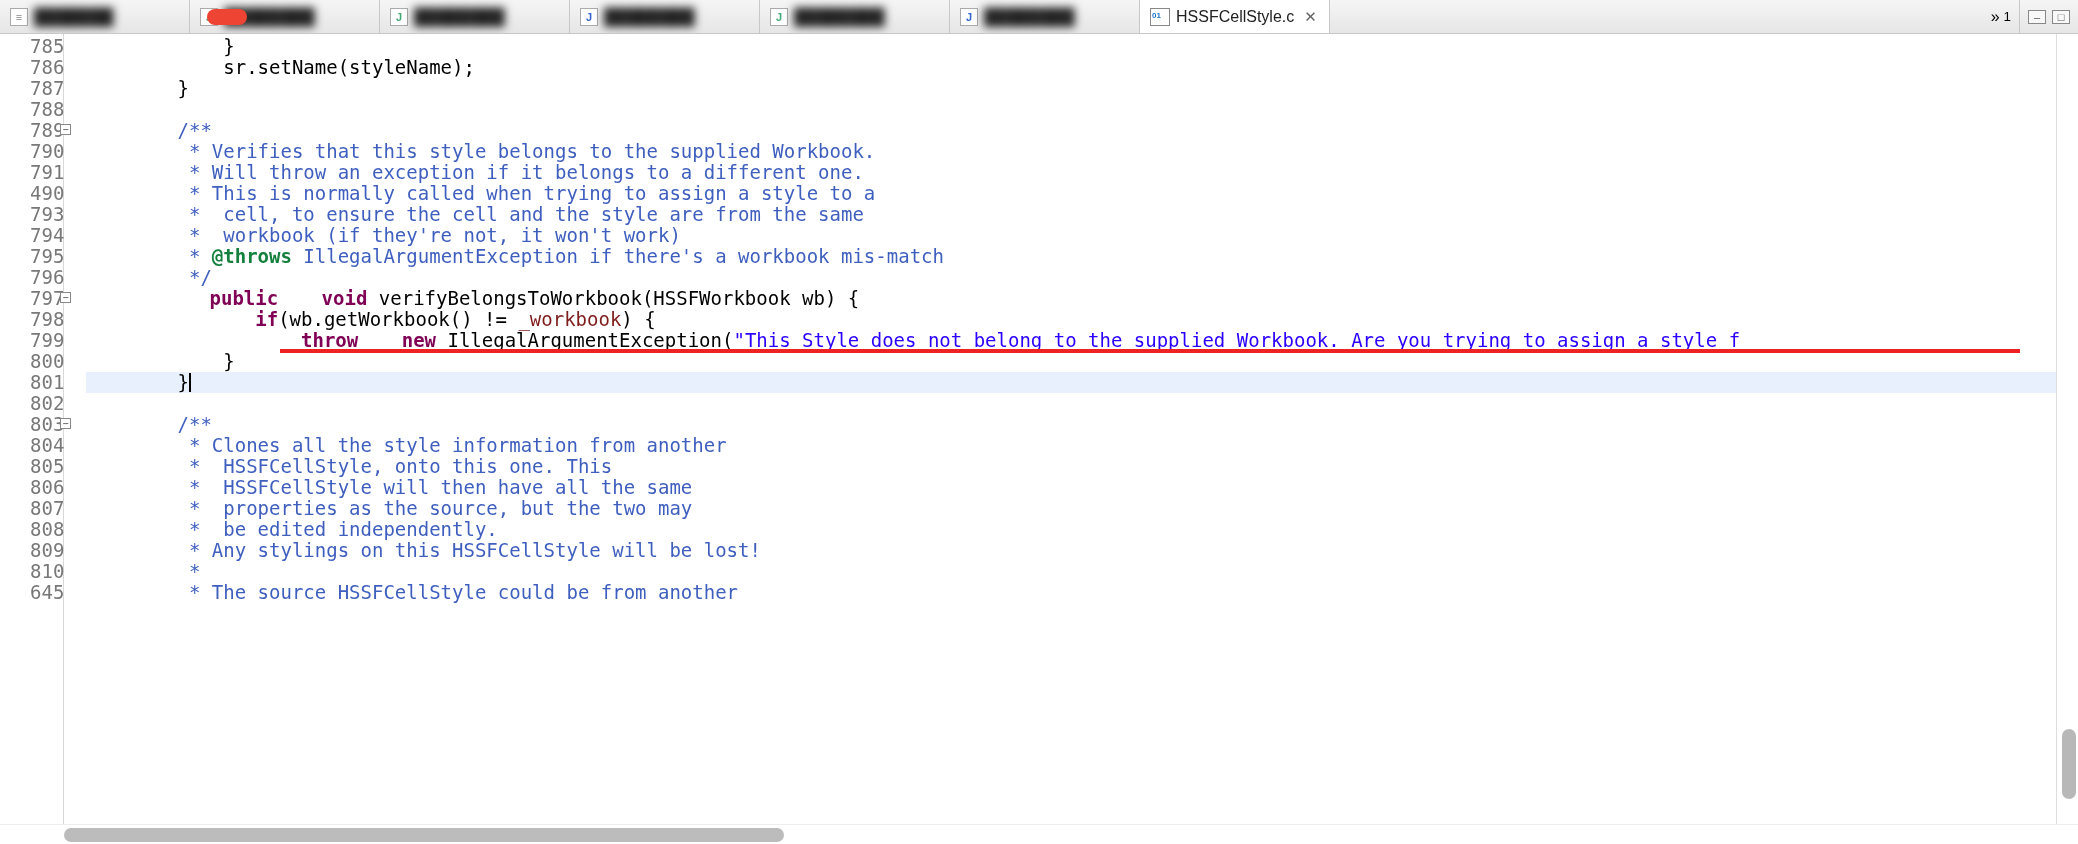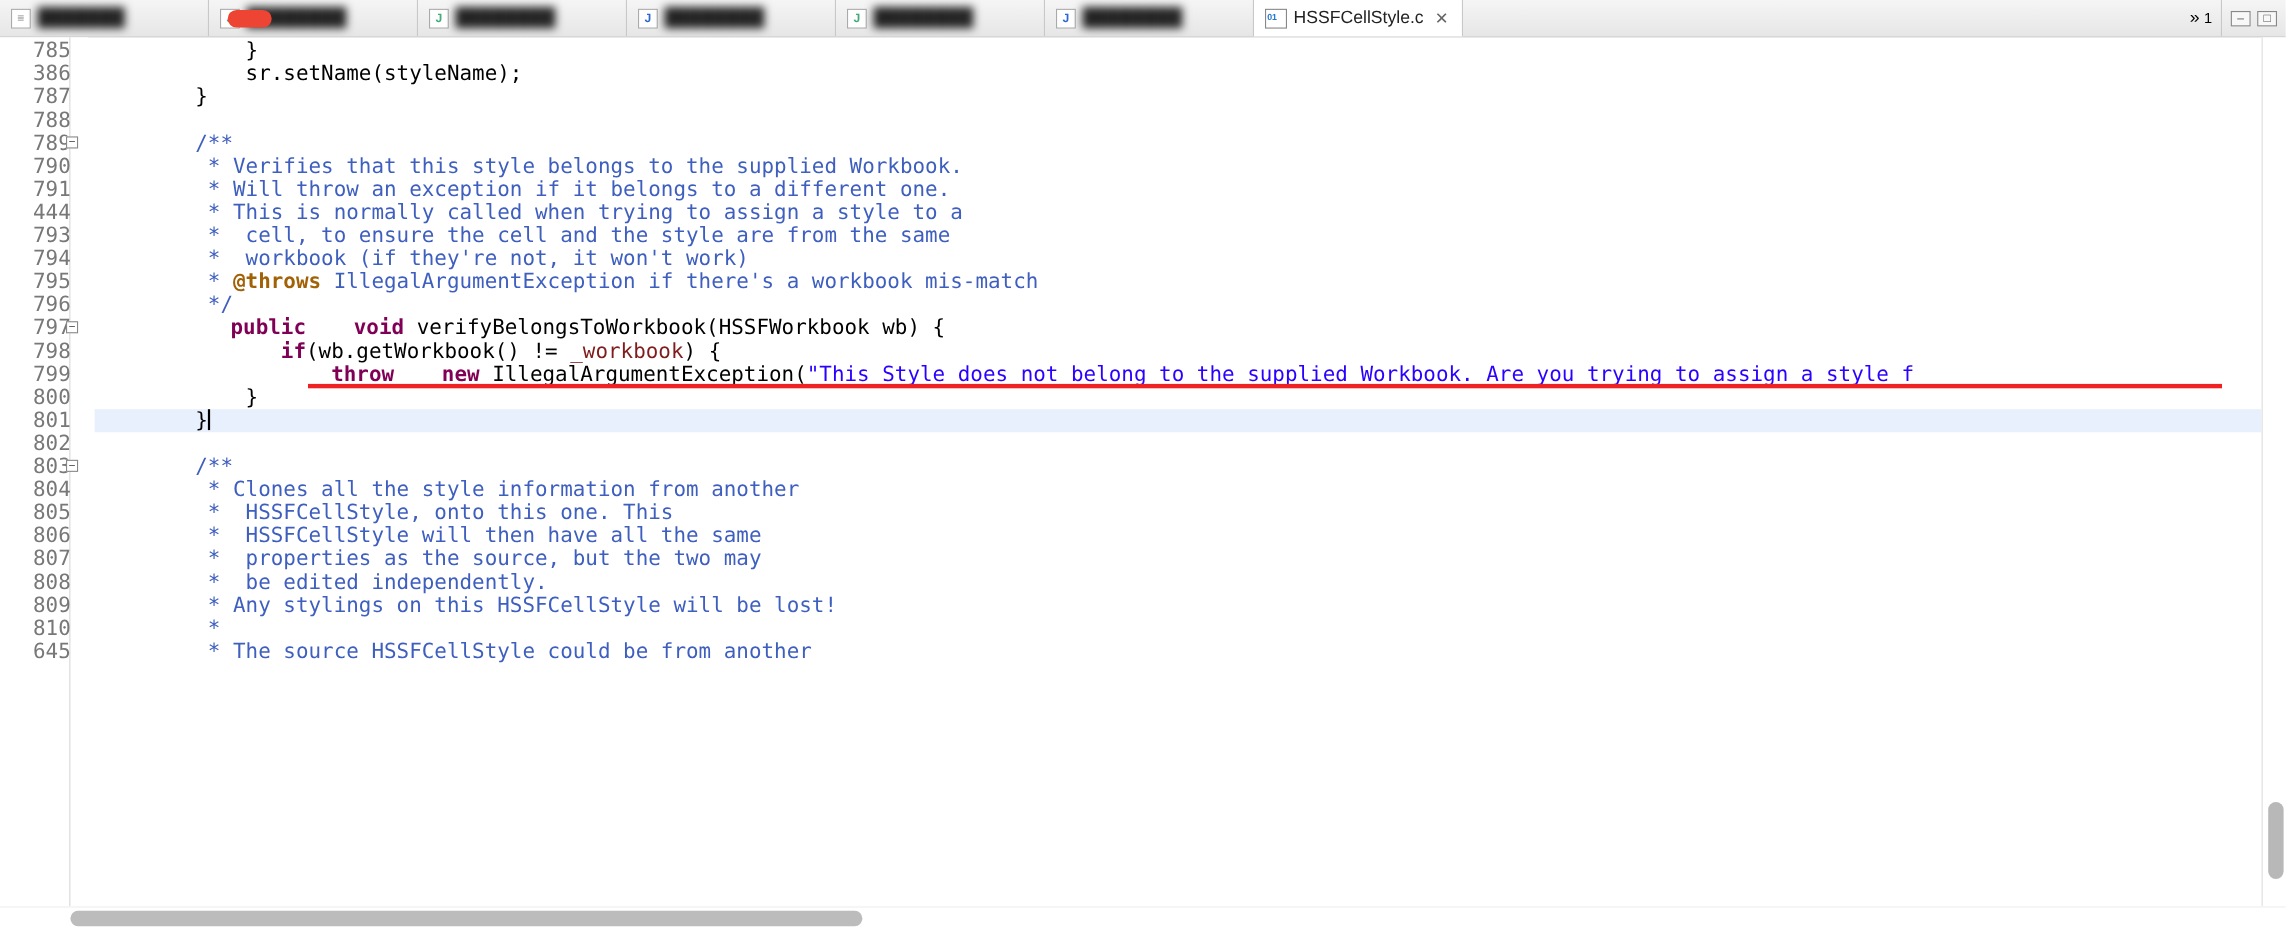--- a/index.html
+++ b/index.html
@@ -113,21 +113,21 @@
     white-space: pre;
     padding-top: 2px;
     padding-left: 6px;
     overflow: hidden;
     position: relative;
   }
   .code .line { height: 21px; }
   .code .hl { background: #e8f0fe; display:block; }
   .kw { color: #7f0055; font-weight: bold; padding-left: 32px; }
   .jd { color: #3f5fbf; }
-  .jdtag { color: #a16207; font-weight: bold; }
+  .jdtag { color: #15803d; font-weight: bold; }
   .str { color: #2a00ff; }
   .black { color: #000; }
   .var { color: #7f1d1d; }
   .cursor {
     display:inline-block; width:2px; height:19px; background:#000;
     vertical-align:-3px;
   }
   .red-underline {
     position:absolute;
     height:4px; background:#e22;
@@ -193,27 +193,27 @@
   </div>
   <div class="win-controls">
     <div class="win-btn">‒</div>
     <div class="win-btn">□</div>
   </div>
 </div>
 
 <div class="editor">
   <div class="gutter" id="gutter">
       <div class="ln">785</div>
-      <div class="ln">386</div>
+      <div class="ln">786</div>
       <div class="ln">787</div>
       <div class="ln">788</div>
       <div class="ln">789<div class="fold">−</div></div>
       <div class="ln">790</div>
       <div class="ln">791</div>
-      <div class="ln">444</div>
+      <div class="ln">490</div>
       <div class="ln">793</div>
       <div class="ln">794</div>
       <div class="ln">795</div>
       <div class="ln">796</div>
       <div class="ln">797<div class="fold">−</div></div>
       <div class="ln">798</div>
       <div class="ln">799</div>
       <div class="ln">800</div>
       <div class="ln">801</div>
       <div class="ln">802</div>

